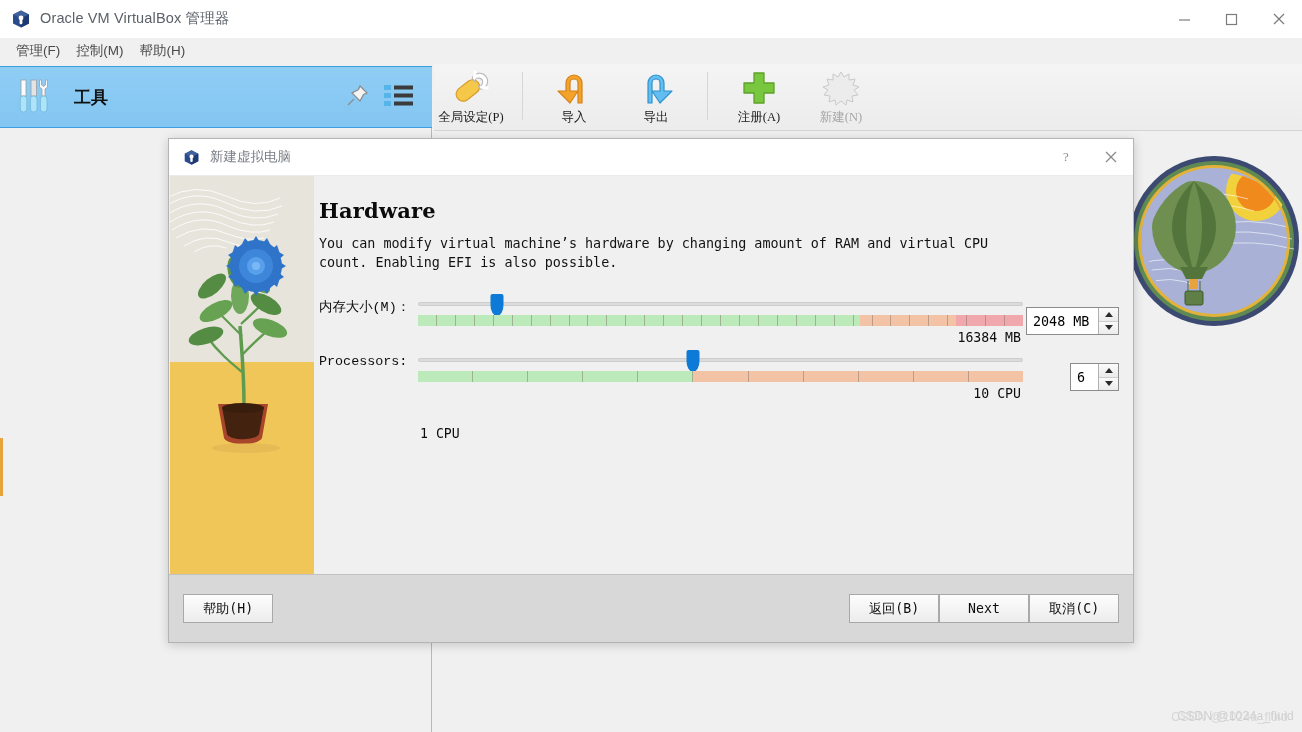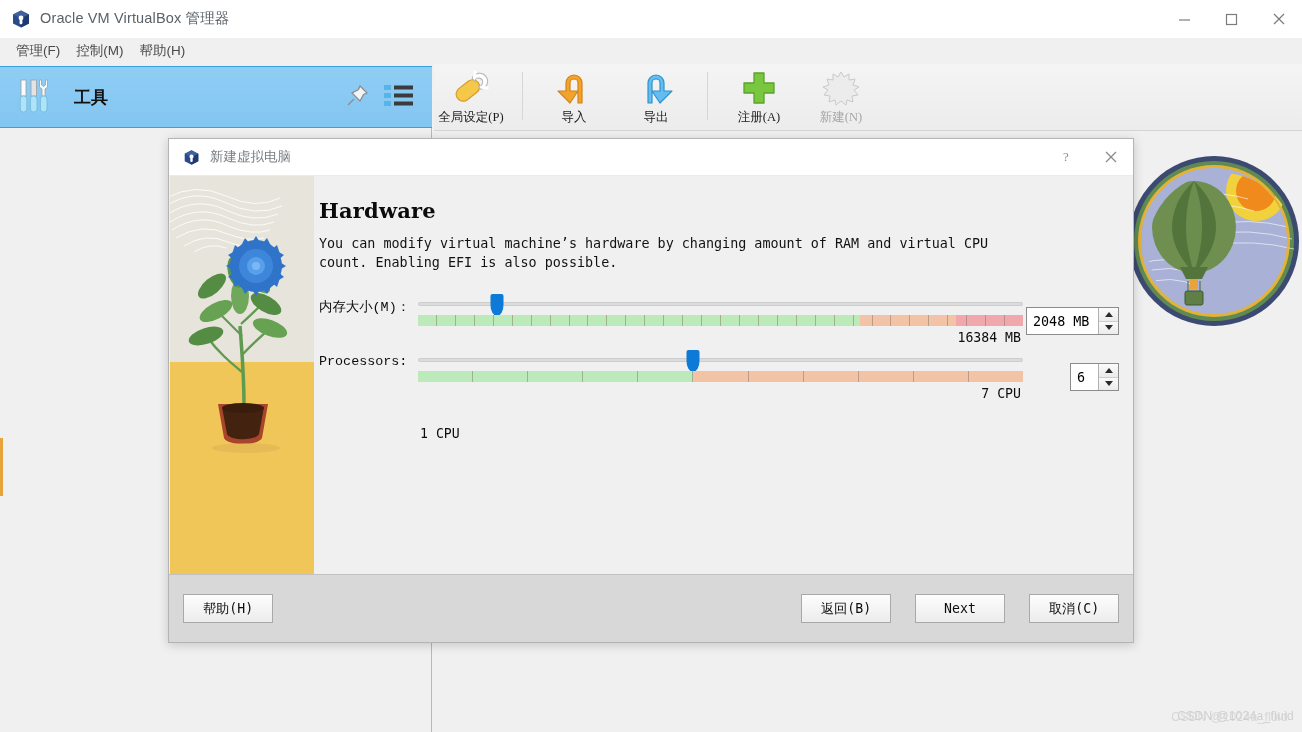--- a/index.html
+++ b/index.html
@@ -200,21 +200,21 @@
     display: flex; align-items: center; padding: 0 14px;
   }
   .dbtn {
     min-width: 90px; height: 29px; padding: 0 14px;
     background: linear-gradient(#fdfdfd, #ececec);
     border: 1px solid #a9a9a9;
     display: flex; align-items: center; justify-content: center;
     font-family: "DejaVu Sans Mono", "Liberation Mono", monospace;
     font-size: 13.2px; color: #0d0d0d; white-space: nowrap;
   }
-  .footer-right { margin-left: auto; display: flex; gap: 24px; }
+  .footer-right { margin-left: auto; display: flex; gap: 0; }
 </style>
 </head>
 <body>
 
 <div id="root">
 
   <div class="win-titlebar">
     <div class="win-icon">
       <svg width="20" height="20" viewBox="0 0 20 20">
         <polygon points="10,1.5 18,5.5 18,14.5 10,18.5 2,14.5 2,5.5" fill="#2b4a8b"></polygon>
@@ -563,21 +563,21 @@
                     <div class="tick"></div>
                     <div class="tick"></div>
                     <div class="tick"></div>
                     <div class="tick"></div>
                     <div class="tick"></div>
                     <div class="tick"></div>
                   </div>
               </div>
               <div class="range-lbls">
                 <span class="lo">1 CPU</span>
-                <span class="hi">7 CPU</span>
+                <span class="hi">10 CPU</span>
               </div>
             </div>
             <div class="spin" style="left:756px; width:49px;">
               <div class="spin-val">6</div>
               <div class="spin-btns">
                 <div class="spin-b top">
                     <i></i>
                   </div>
                 <div class="spin-b bot">
                     <i></i>

